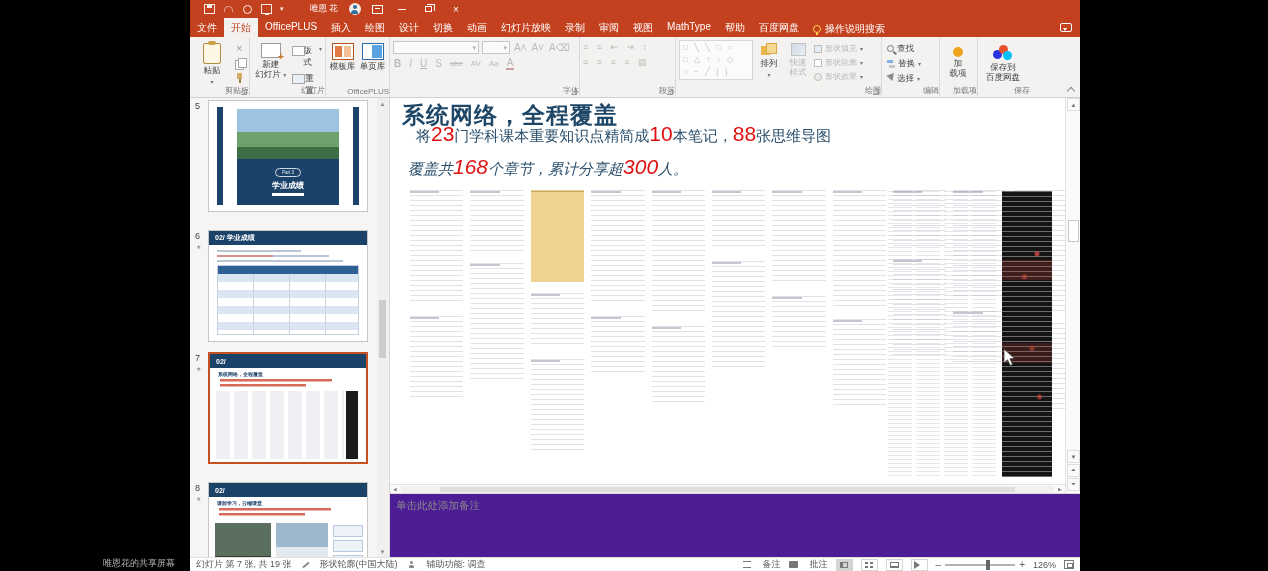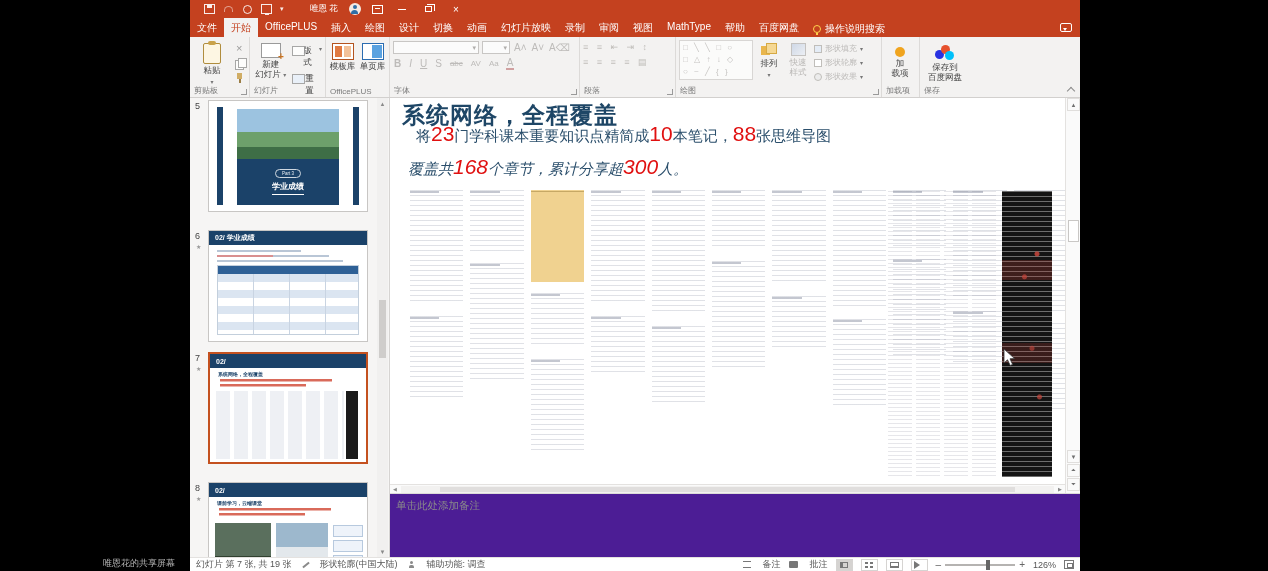--- a/index.html
+++ b/index.html
@@ -40,21 +40,21 @@
   .tab.active{background:#f3f2f1;color:#c4411f;}
   .tab.search{display:flex;align-items:center;gap:4px;}
   .bulb{width:8px;height:8px;border-radius:50%;border:1px solid #ffd34d;position:relative;}
   .bulb::after{content:"";position:absolute;left:2.5px;top:7px;width:2px;height:2px;background:#ffd34d;}
   .chatbub{margin-left:auto;margin-right:8px;align-self:center;width:12px;height:9px;border:1px solid #fff;border-radius:2px;position:relative;}
   .chatbub::after{content:"";position:absolute;left:2px;bottom:-3px;border:3px solid transparent;border-top-color:#fff;border-left-width:2px;border-right-width:2px;}
 
   
   .ribbon{position:absolute;left:0;top:37px;width:890px;height:61px;background:#f3f2f1;border-bottom:1px solid #d2d0ce;display:flex;}
   .rgroup{position:relative;border-right:1px solid #dcdad8;height:100%;padding:3px 3px 12px 3px;display:flex;gap:3px;}
-  .glabel{position:absolute;left:4px;right:0;bottom:1px;text-align:left;font-size:8px;color:#7a7a7a;white-space:nowrap;}
+  .glabel{position:absolute;left:4px;right:0;bottom:1px;text-align:right;font-size:8px;color:#7a7a7a;white-space:nowrap;}
   .launcher{position:absolute;right:2px;bottom:2px;width:6px;height:6px;border-right:1px solid #9a9a9a;border-bottom:1px solid #9a9a9a;}
   .bigbtn{width:42px;display:flex;flex-direction:column;align-items:center;justify-content:flex-start;gap:2px;padding-top:3px;}
   .blabel{font-size:8.5px;color:#444;text-align:center;line-height:1.15;}
   .gray .blabel{color:#b9b7b5;}
   .carat{font-size:6px;color:#777;}
   .minicol{display:flex;flex-direction:column;justify-content:flex-start;gap:4px;padding-top:5px;}
   .sicon{width:12px;height:10px;position:relative;opacity:.85;}
   .ic-clipboard{width:18px;height:22px;background:#fdf6e3;border:1px solid #b08d3e;border-radius:2px;position:relative;}
   .ic-clipboard::before{content:"";position:absolute;left:4px;top:-3px;width:8px;height:4px;background:#c9a24a;border-radius:2px;}
   .ic-cut::before{content:"×";position:absolute;left:2px;top:-3px;color:#8c8c8c;font-size:11px;}
@@ -123,21 +123,21 @@
   .tstar{position:absolute;left:6px;font-size:6px;color:#999;}
   .thumb{position:absolute;left:18px;width:160px;height:112px;background:#fff;border:1px solid #c8c6c4;overflow:hidden;}
   .thumb.selected{border:2px solid #c4511f;}
   .t-head{height:14px;background:#1b4269;color:#fff;font-size:7px;font-weight:bold;display:flex;align-items:center;padding-left:6px;white-space:nowrap;}
   
   .t5wrap{position:relative;width:100%;height:100%;background:#fff;}
   .t5bar{position:absolute;top:6px;bottom:6px;width:6px;background:#1b4269;}
   .t5img{position:absolute;left:28px;right:28px;top:8px;height:50px;background:linear-gradient(to bottom,#9cc3e0 0 45%,#6da06b 45% 75%,#3e6e46 75%);}
   .t5box{position:absolute;left:28px;right:28px;top:58px;height:46px;background:#1b4269;display:flex;flex-direction:column;align-items:center;justify-content:center;gap:3px;}
   .t5badge{border:1px solid #cfd8e0;border-radius:6px;color:#e8eef4;font-size:4.5px;padding:0 6px;line-height:7px;}
-  .t5title{color:#fff;font-size:8px;font-weight:bold;border-bottom:1px solid #ffffff;padding-bottom:2px;}
+  .t5title{color:#fff;font-size:8px;font-weight:bold;border-bottom:3px solid #ffffff;padding-bottom:2px;}
   
   .t6lines{position:absolute;left:8px;top:18px;width:140px;height:14px;background:
     linear-gradient(to right,#b9c6d6 0 60%,transparent 60%) 0 1px/140px 2px no-repeat,
     linear-gradient(to right,#d98f8f 0 40%,#b9c6d6 40% 80%,transparent 80%) 0 6px/140px 2px no-repeat,
     linear-gradient(to right,#b9c6d6 0 90%,transparent 90%) 0 11px/140px 2px no-repeat;}
   .t6table{position:absolute;left:8px;top:34px;width:142px;height:70px;border:1px solid #c3cfdc;background:
     repeating-linear-gradient(to right,transparent 0 35px,#c9d4e2 35px 36px),
     repeating-linear-gradient(to bottom,#ffffff 0 8px,#dbe5f1 8px 16px);}
   .t6table::before{content:"";position:absolute;left:0;top:0;right:0;height:8px;background:#2e6096;}
   
@@ -390,20 +390,39 @@
           <span class="shitem">
               <i class="swatch sw-fx"></i>
               <span>形状效果</span>
               <span class="carat">▾</span>
             </span>
         </div>
         <div class="glabel"><span>绘图</span></div>
         <span class="launcher"></span>
       </div>
 
+      <div class="rgroup" style="width:58px">
+        <div class="editlist">
+          <span class="eitem">
+              <i class="ic-find"></i>
+              <span>查找</span>
+            </span>
+          <span class="eitem">
+              <i class="ic-replace"></i>
+              <span>替换</span>
+              <span class="carat">▾</span>
+            </span>
+          <span class="eitem">
+              <i class="ic-select"></i>
+              <span>选择</span>
+              <span class="carat">▾</span>
+            </span>
+        </div>
+        <div class="glabel"><span>编辑</span></div>
+      </div>
 
       <div class="rgroup" style="width:38px">
         <div class="bigbtn" style="width:30px">
           <span class="ic-addin"></span>
           <span class="blabel"><span>加</span><br><span>载项</span></span>
         </div>
         <div class="glabel"><span>加载项</span></div>
       </div>
 
       <div class="rgroup" style="width:52px;border-right:none">

